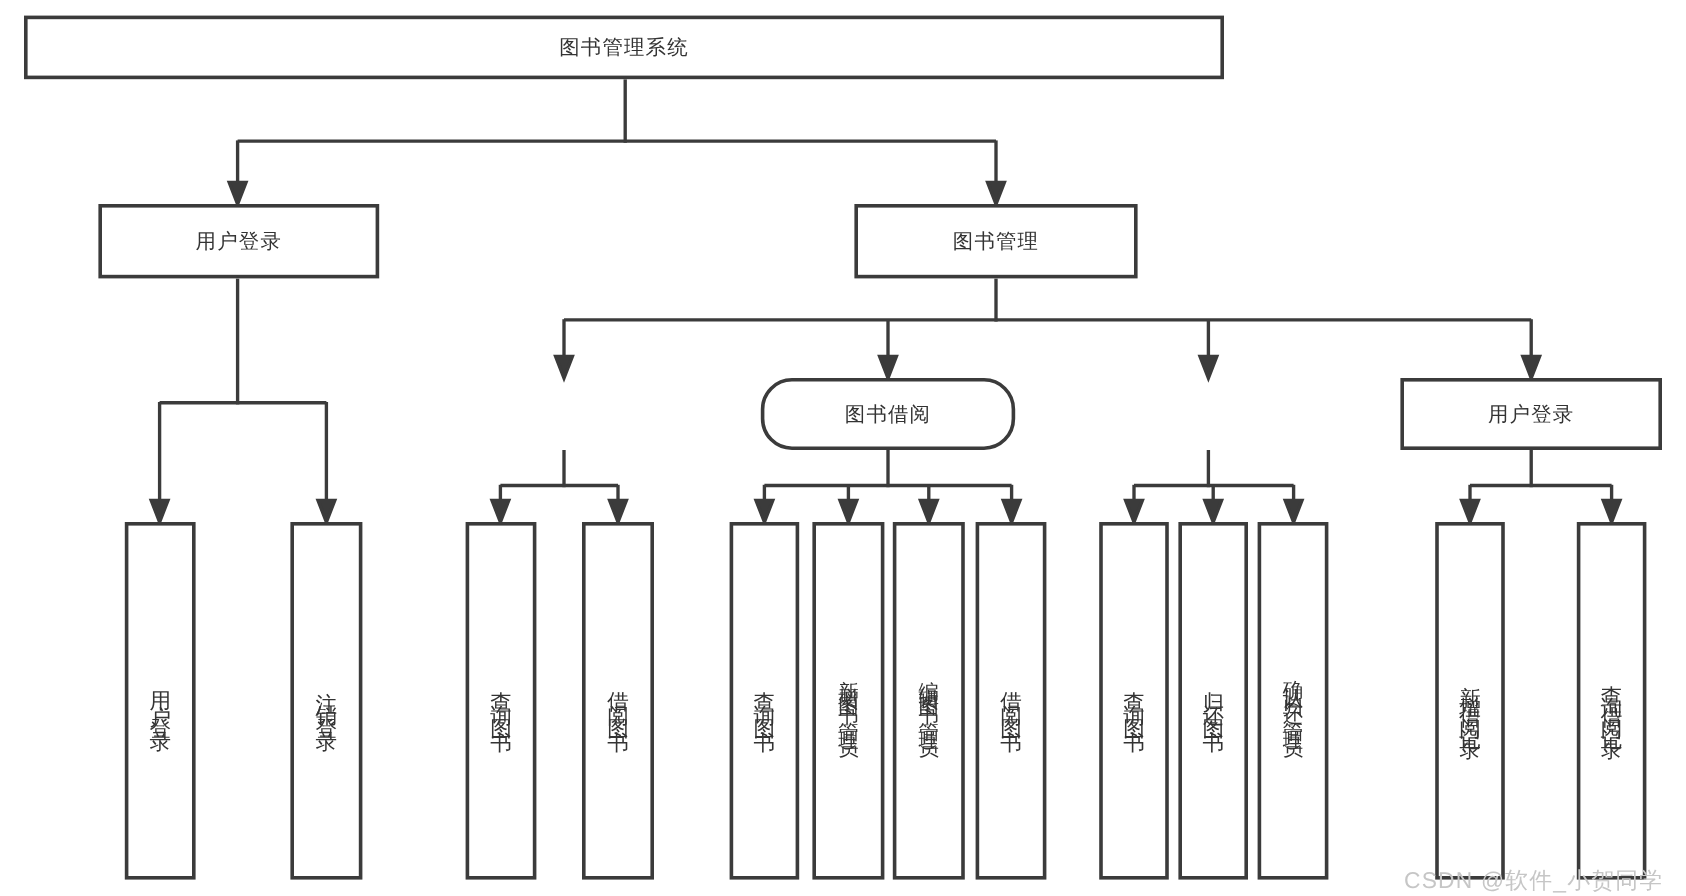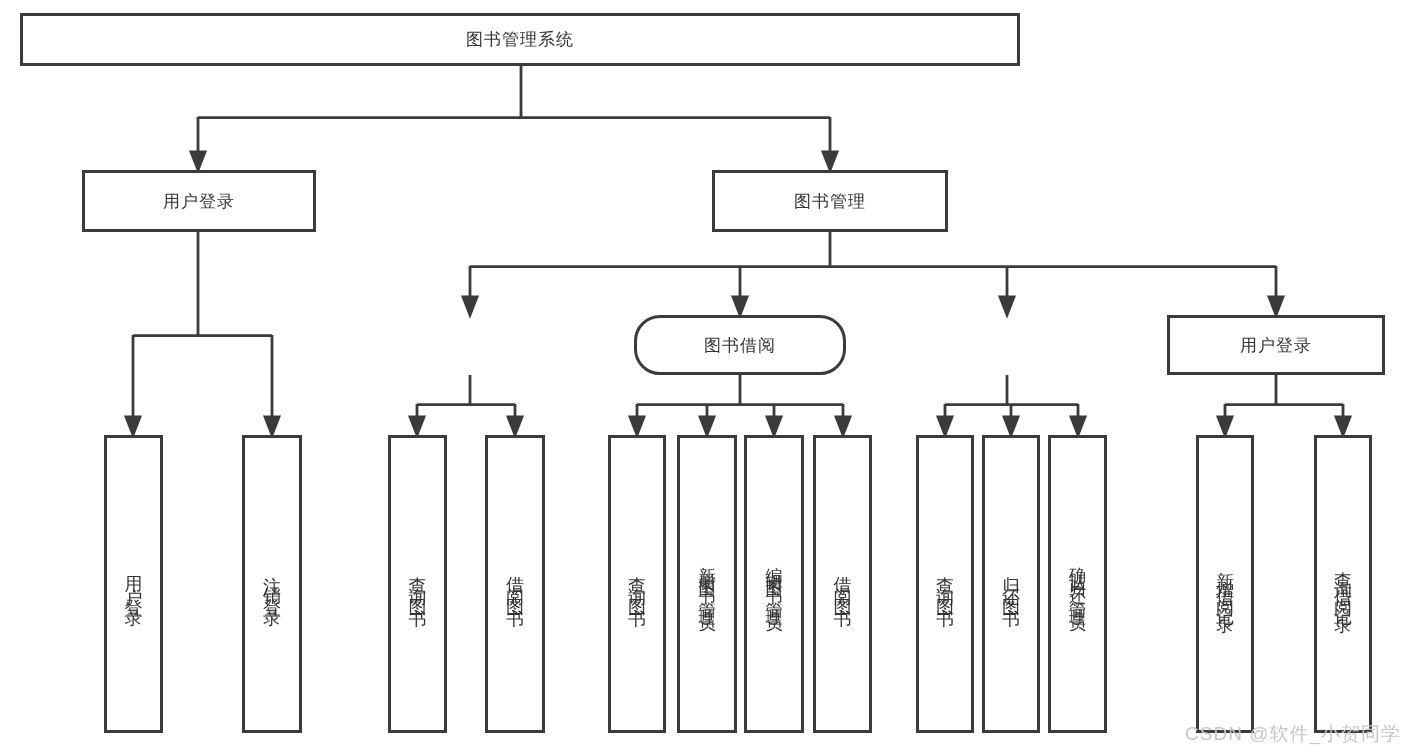--- a/index.html
+++ b/index.html
@@ -39,21 +39,21 @@
   .vbox .vlabel {
     writing-mode: vertical-rl;
     text-orientation: mixed;
     font-size: 18px;
     line-height: 1;
     letter-spacing: 11px;
     color: #333333;
   }
   .watermark {
     position: absolute;
-    right: 4px;
+    right: 19px;
     bottom: 0px;
     font-size: 19px;
     color: #c6c6c6;
     letter-spacing: 1px;
     white-space: nowrap;
     z-index: 5;
   }
 </style>
 </head>
 <body>

